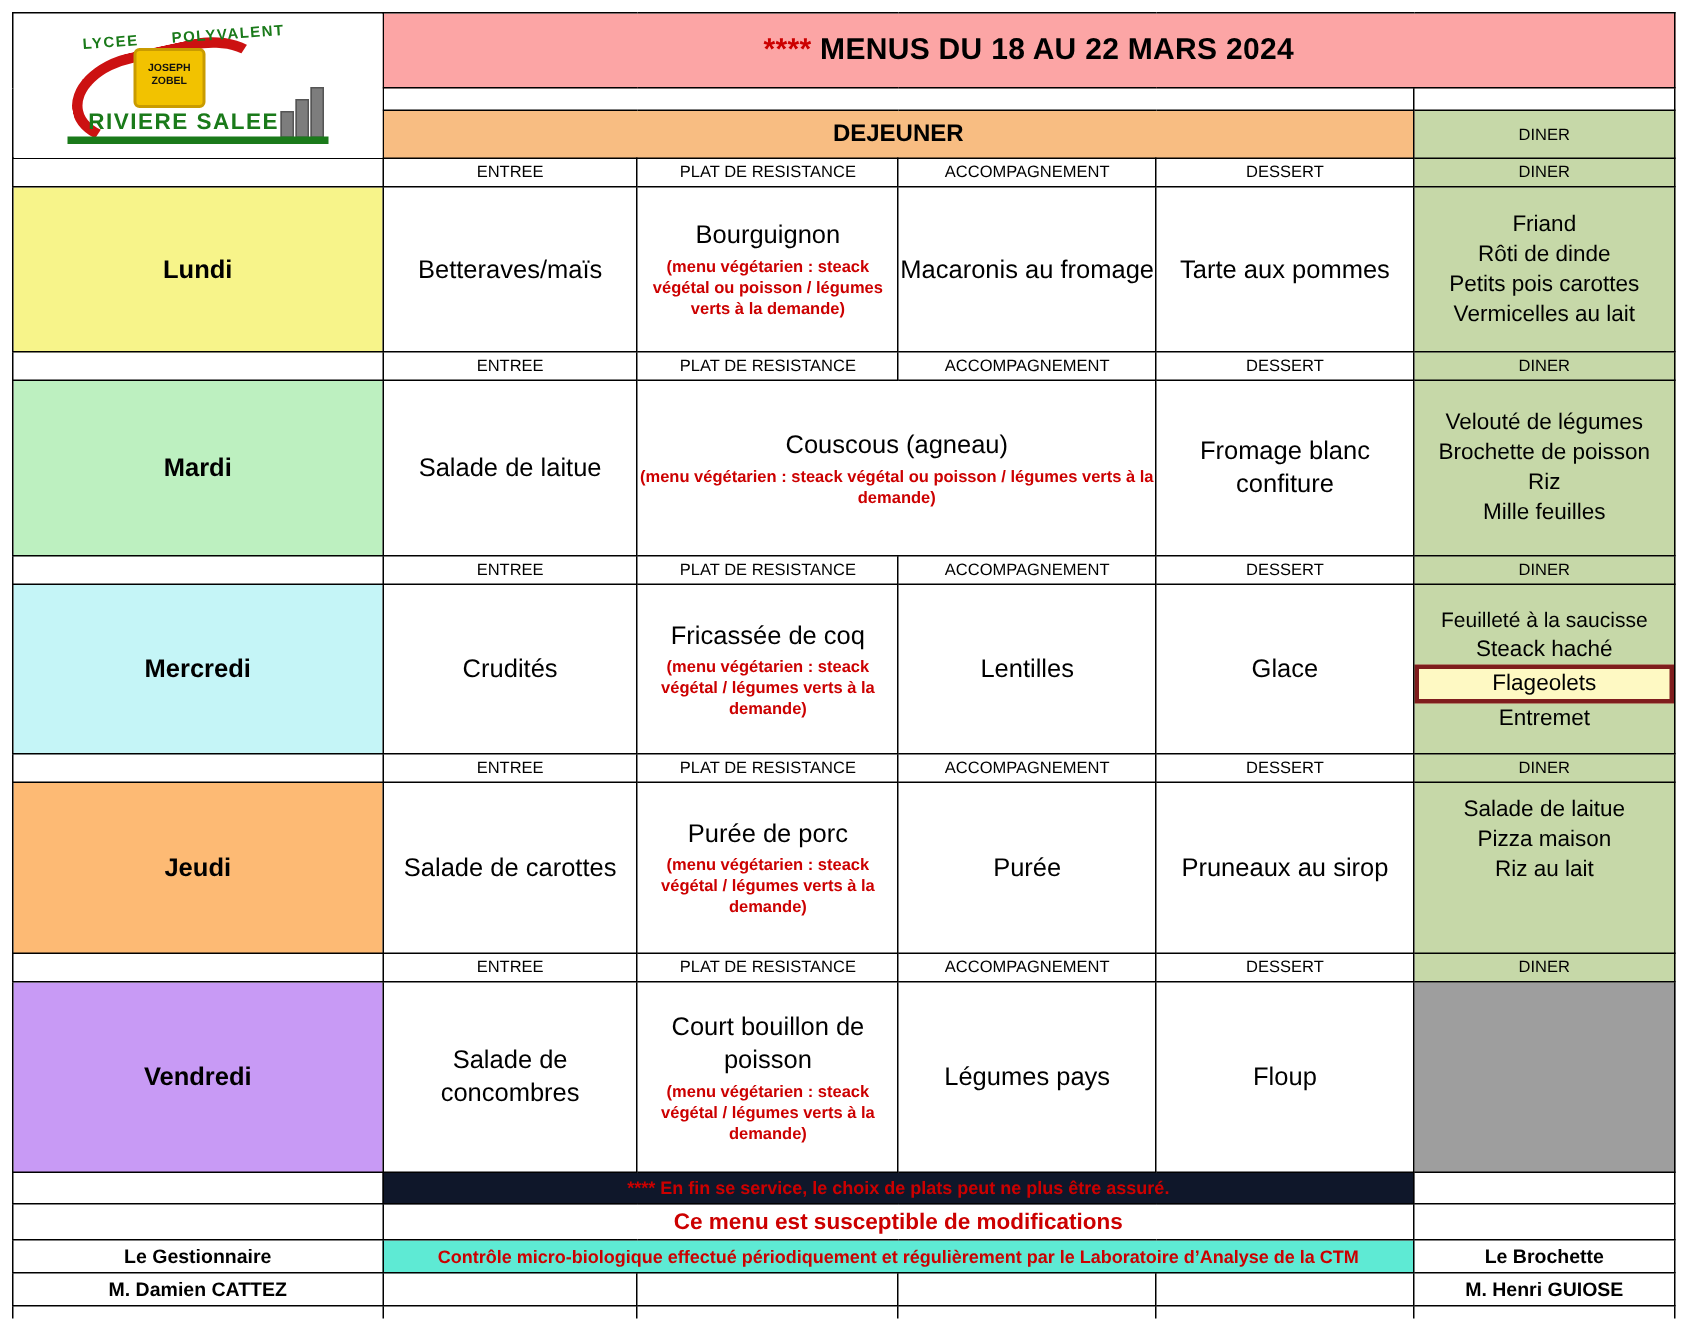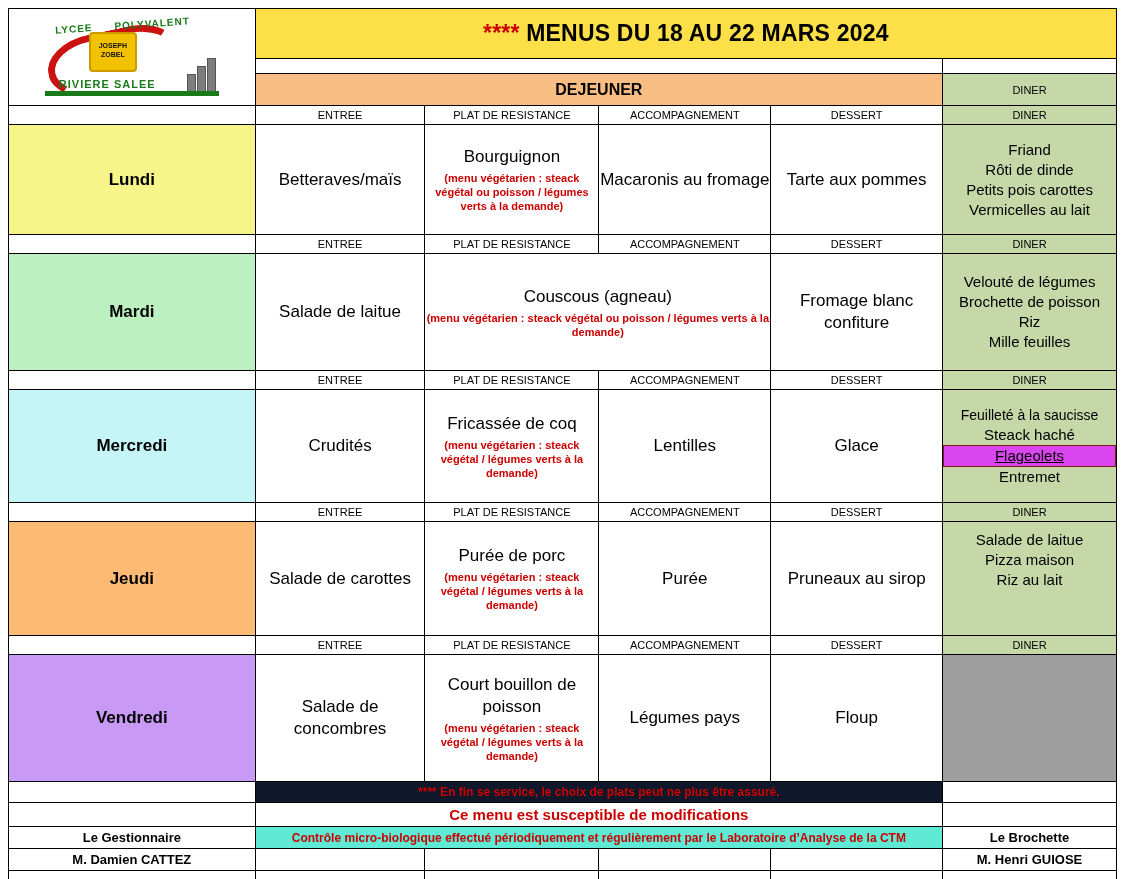--- a/index.html
+++ b/index.html
@@ -59,21 +59,21 @@
     font-weight: bold;
     color: #1a7a1a;
     letter-spacing: 1px;
     transform: rotate(-4deg);
   }
   .logo-text-top .sp { margin-left: 22px; }
   .logo-text-bot {
     position: absolute;
     bottom: 6px;
     left: 22px;
-    font-size: 11px;
+    font-size: 15px;
     font-weight: bold;
     color: #1a7a1a;
     letter-spacing: 1px;
     text-align: center;
   }
   .logo-swoosh {
     position: absolute;
     top: 12px;
     left: 10px;
     width: 120px;
@@ -120,22 +120,22 @@
   .logo-underline {
     position: absolute;
     left: 8px;
     right: 8px;
     bottom: 0px;
     height: 5px;
     background: #1a7a1a;
   }
 
   .title-cell {
-    background: #fde047;
-    font-size: 23px;
+    background: #fca5a5;
+    font-size: 20px;
     font-weight: bold;
     color: #000;
     height: 42px;
     letter-spacing: 0.2px;
     margin-left: 36px;
   }
   .title-cell .stars { color: #cc0000; }
 
   .dejeuner-cell {
     background: #f8bd82;
@@ -182,23 +182,22 @@
     font-weight: normal;
   }
   td.diner-cell {
     background: #c6d8a8;
     font-size: 15px;
     line-height: 20px;
     padding: 4px 4px;
   }
   td.diner-cell .boxed {
     display: block;
-    border: 1px solid #7f1d1d;
-    background: #d946ef;
-    text-decoration: underline;
+    border: 3px solid #7f1d1d;
+    background: #fef9c3;
   }
   td.diner-empty {
     background: #9e9e9e;
   }
 
   .row-lundi    { background: #f7f48a; }
   .row-mardi    { background: #bdf0c0; }
   .row-mercredi { background: #c5f5f7; }
   .row-jeudi    { background: #fdba74; }
   .row-vendredi { background: #c89af5; }

